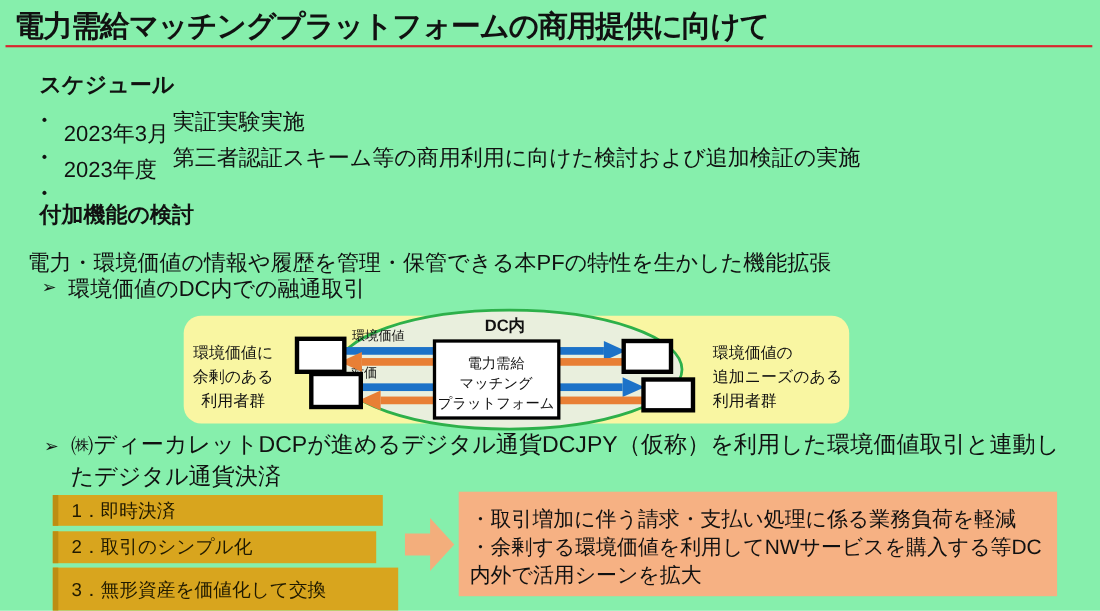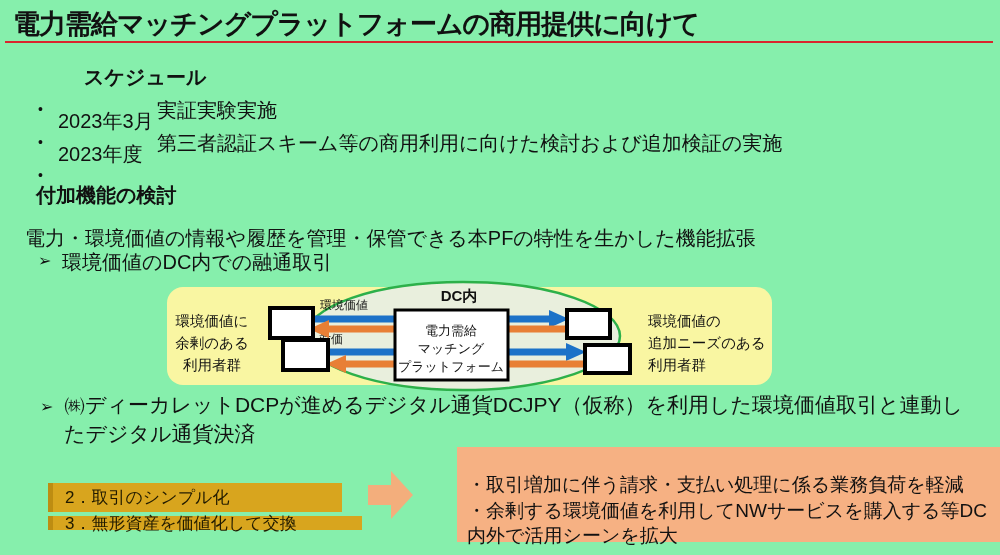--- a/index.html
+++ b/index.html
@@ -10,44 +10,44 @@
   html,body{margin:0;padding:0;}
   .slide{
     position:relative; width:1000px; height:555px; background:#86efac;
     font-family:"Liberation Sans","DejaVu Sans",sans-serif; color:var(--ink);
     overflow:hidden;
   }
   .abs{position:absolute;}
   .page-title{left:13px; top:6px; font-size:27px; font-weight:bold; white-space:nowrap; letter-spacing:-1px;}
   .title-rule{left:5px; top:41px; width:988px; height:2px; background:var(--red,#d9252e);}
   .h2{font-weight:bold; font-size:20px; white-space:nowrap;}
-  .sched-head{left:36px; top:64px;margin-left:48px;}
+  .sched-head{left:36px; top:64px;}
   .feat-head{left:36px; top:182px;}
   .sched-item{display:flex; font-size:20px; white-space:nowrap;}
   .sched-item .dot{width:20px; font-size:14px; padding-top:4px;}
   .sched-item .date{width:99px;margin-top:11px;}
   .lead-line{left:25px; top:225px; font-size:20px; white-space:nowrap;}
   .point{display:flex; font-size:20px;}
   .point .marker{width:24px; flex:0 0 24px; font-size:16px; padding-top:2px;}
   .point1{left:38px; top:249px; white-space:nowrap;}
   .point2{left:40px; top:390px; width:935px; font-size:21px; line-height:29px;}
   .diagram-svg{left:163px; top:278px;}
   .benefit{
     box-sizing:border-box; left:48px; background:var(--gold,#d8a51e);
     border-left:5px solid var(--gold-edge,#bd8d12);
     display:flex; align-items:center; padding-left:12px;
     font-size:17px; color:#201a00; white-space:nowrap;
   }
   .benefit1{top:450px; width:300px; height:28px;}
   .benefit2{top:483px; width:294px; height:29px;}
-  .benefit3{top:516px; width:314px; height:14px;align-items:center;}
+  .benefit3{top:516px; width:314px; height:40px;align-items:center;}
   .big-arrow{left:368px; top:469px;}
   .outcomes{
     box-sizing:border-box; left:417px; top:447px; width:544px; height:95px;
-    background:var(--peach,#f6b183); padding:25px 10px; font-size:19px; line-height:25.5px;margin-left:40px;
+    background:var(--peach,#f6b183); padding:13px 10px; font-size:19px; line-height:25.5px;
   }
   svg text{font-family:"Liberation Sans","DejaVu Sans",sans-serif; fill:#111;}
   .svg-label{font-size:14.5px;}
   .svg-flow{font-size:12px;}
   .svg-dc{font-size:15px; font-weight:bold;}
   .svg-pf{font-size:13px;}
   .fill-blue{fill:var(--blue,#1c72c8);}
   .fill-orange{fill:var(--orange,#e87f35);}
 </style>
 </head>
@@ -123,20 +123,23 @@
     <text class="svg-label" x="485" y="43" dominant-baseline="central">環境価値の</text>
     <text class="svg-label" x="485" y="65" dominant-baseline="central">追加ニーズのある</text>
     <text class="svg-label" x="485" y="87" dominant-baseline="central">利用者群</text>
   </svg>
 
   <div class="abs point point2">
     <span class="marker">➢</span>
     <span>㈱ディーカレットDCPが進めるデジタル通貨DCJPY（仮称）を利用した環境価値取引と連動したデジタル通貨決済</span>
   </div>
 
+  <div class="abs benefit benefit1">
+    <span>1．即時決済</span>
+  </div>
   <div class="abs benefit benefit2">
     <span>2．取引のシンプル化</span>
   </div>
   <div class="abs benefit benefit3">
     <span>3．無形資産を価値化して交換</span>
   </div>
 
   <svg class="abs big-arrow" width="46" height="52" viewBox="0 0 46 52">
     <polygon points="0,16 23,16 23,2 45,26 23,50 23,36 0,36" style="fill:var(--peach-arrow,#f3ae7c);"></polygon>
   </svg>

